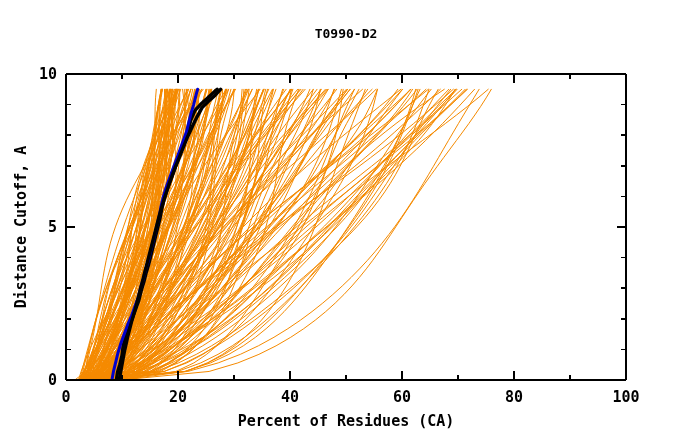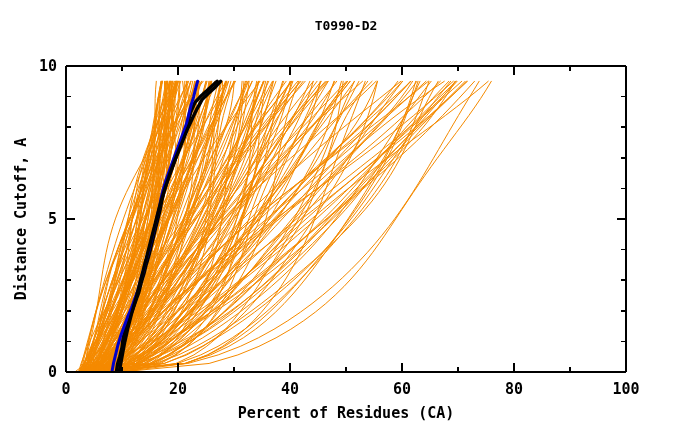--- a/index.html
+++ b/index.html
@@ -9,21 +9,21 @@
   }
   body {
     width: 680px;
     height: 440px;
     font-family: "DejaVu Sans Mono", "Liberation Mono", monospace;
     overflow: hidden;
     position: relative;
   }
   #chart-root {
     position: absolute;
-    left: 0; top: 0;
+    left: 0; top: 8px;
     width: 680px;
     height: 332px;
   }
   #chart-svg {
     display: block;
     width: 680px;
     height: 440px;
   }
   .axis-line {
     fill: none;

